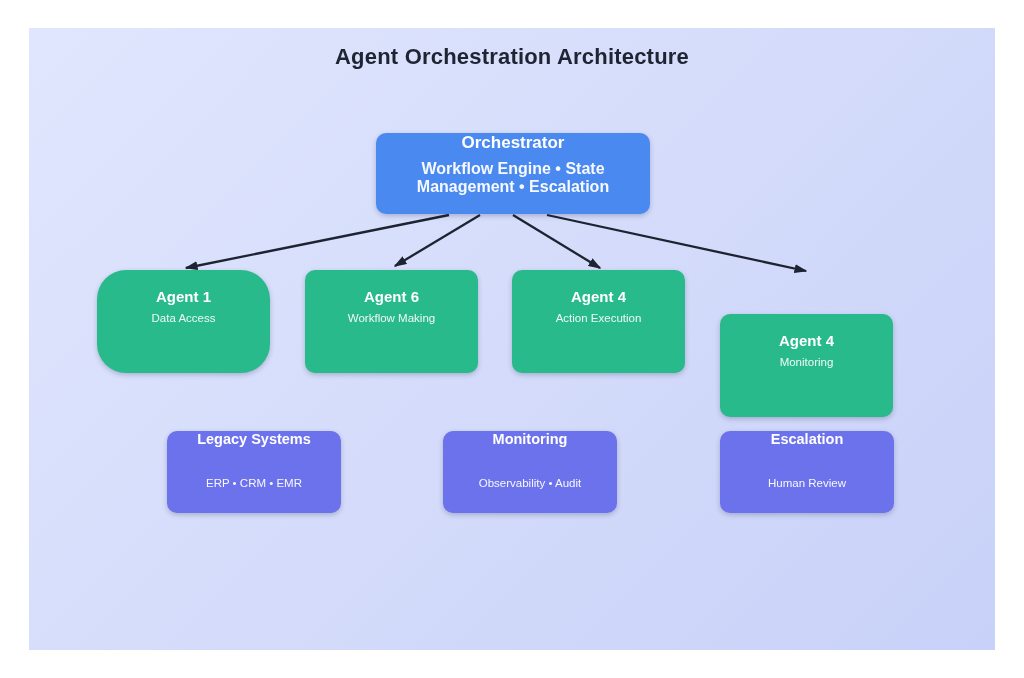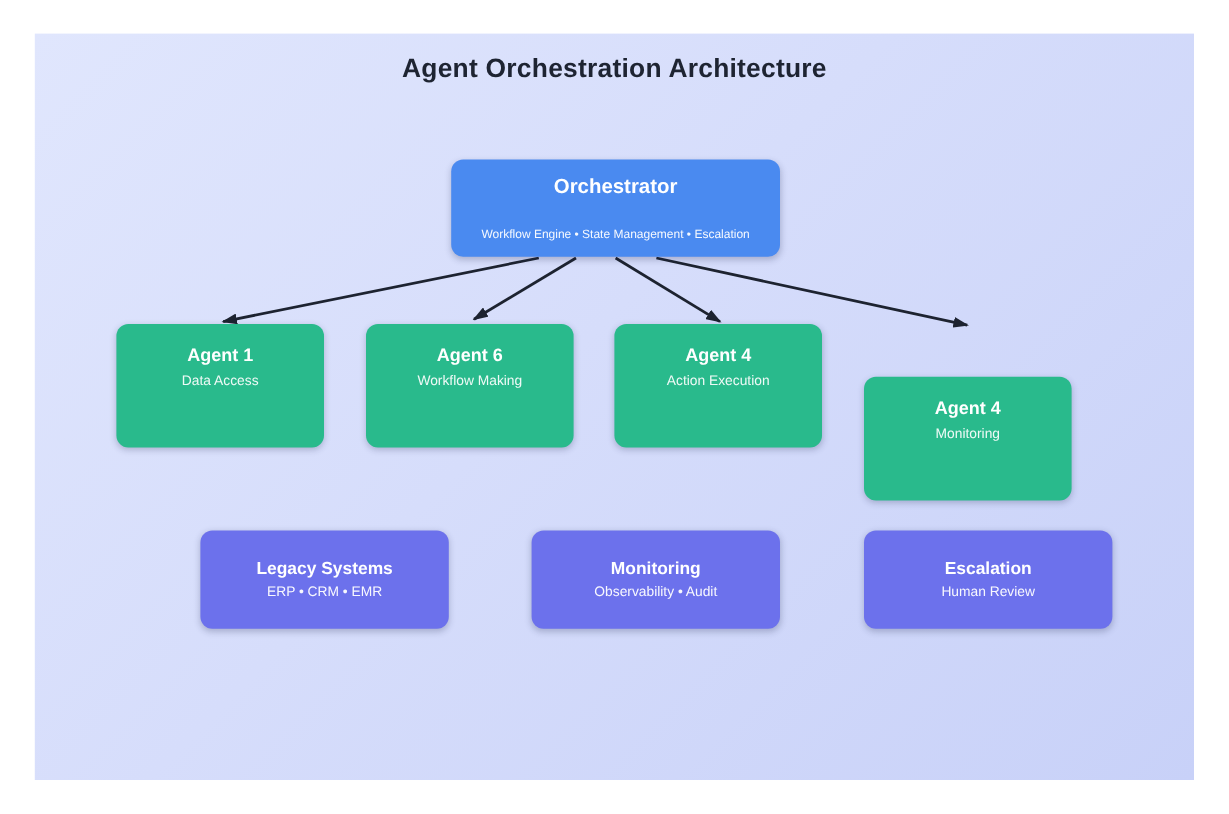--- a/index.html
+++ b/index.html
@@ -30,35 +30,34 @@
   .arrows { position: absolute; left: 0; top: 0; width: 966px; height: 622px; }
   .arrows line { stroke: #1d2330; stroke-width: 2.3; }
   .node {
     position: absolute;
     border-radius: 10px;
     color: #ffffff;
     text-align: center;
     display: flex;
     flex-direction: column;
     align-items: center;
-    justify-content: center;
     box-shadow: 0 2px 5px rgba(30, 40, 80, 0.25);
   }
   .node-title { font-weight: bold; font-size: 15px; }
   .node-sub { font-size: 11.5px; margin-top: 6px; color: rgba(255,255,255,0.95); }
   .orchestrator { left: 347px; top: 105px; width: 274px; height: 81px; background: #4a8af0; }
   .orchestrator .node-title { font-size: 17px; }
-  .orchestrator .node-sub { font-size: 10px; margin-top: 24px; }
+  .orchestrator .node-sub { font-size: 16px; margin-top: 7px; font-weight: bold; }
   .agent { top: 242px; width: 173px; height: 103px; background: #29ba8c; justify-content: flex-start; padding-top: 18px; }
   .agent .node-sub { margin-top: 7px; color: rgba(255,255,255,0.92); }
-  .agent-0 { left: 68px; }
+  .agent-0 { left: 68px; border-radius: 29px; }
   .agent-1 { left: 276px; }
   .agent-2 { left: 483px; }
   .agent-3 { left: 691px; margin-top: 44px; }
-  .system { top: 414px; width: 207px; height: 82px; background: #6c71ec; }
+  .system { top: 403px; width: 174px; height: 82px; background: #6c71ec; gap: 24px; }
   .system .node-title { font-size: 14.5px; }
   .system-0 { left: 138px; }
   .system-1 { left: 414px; }
   .system-2 { left: 691px; }
 </style>
 </head>
 <body>
 
 <div class="canvas">
 

